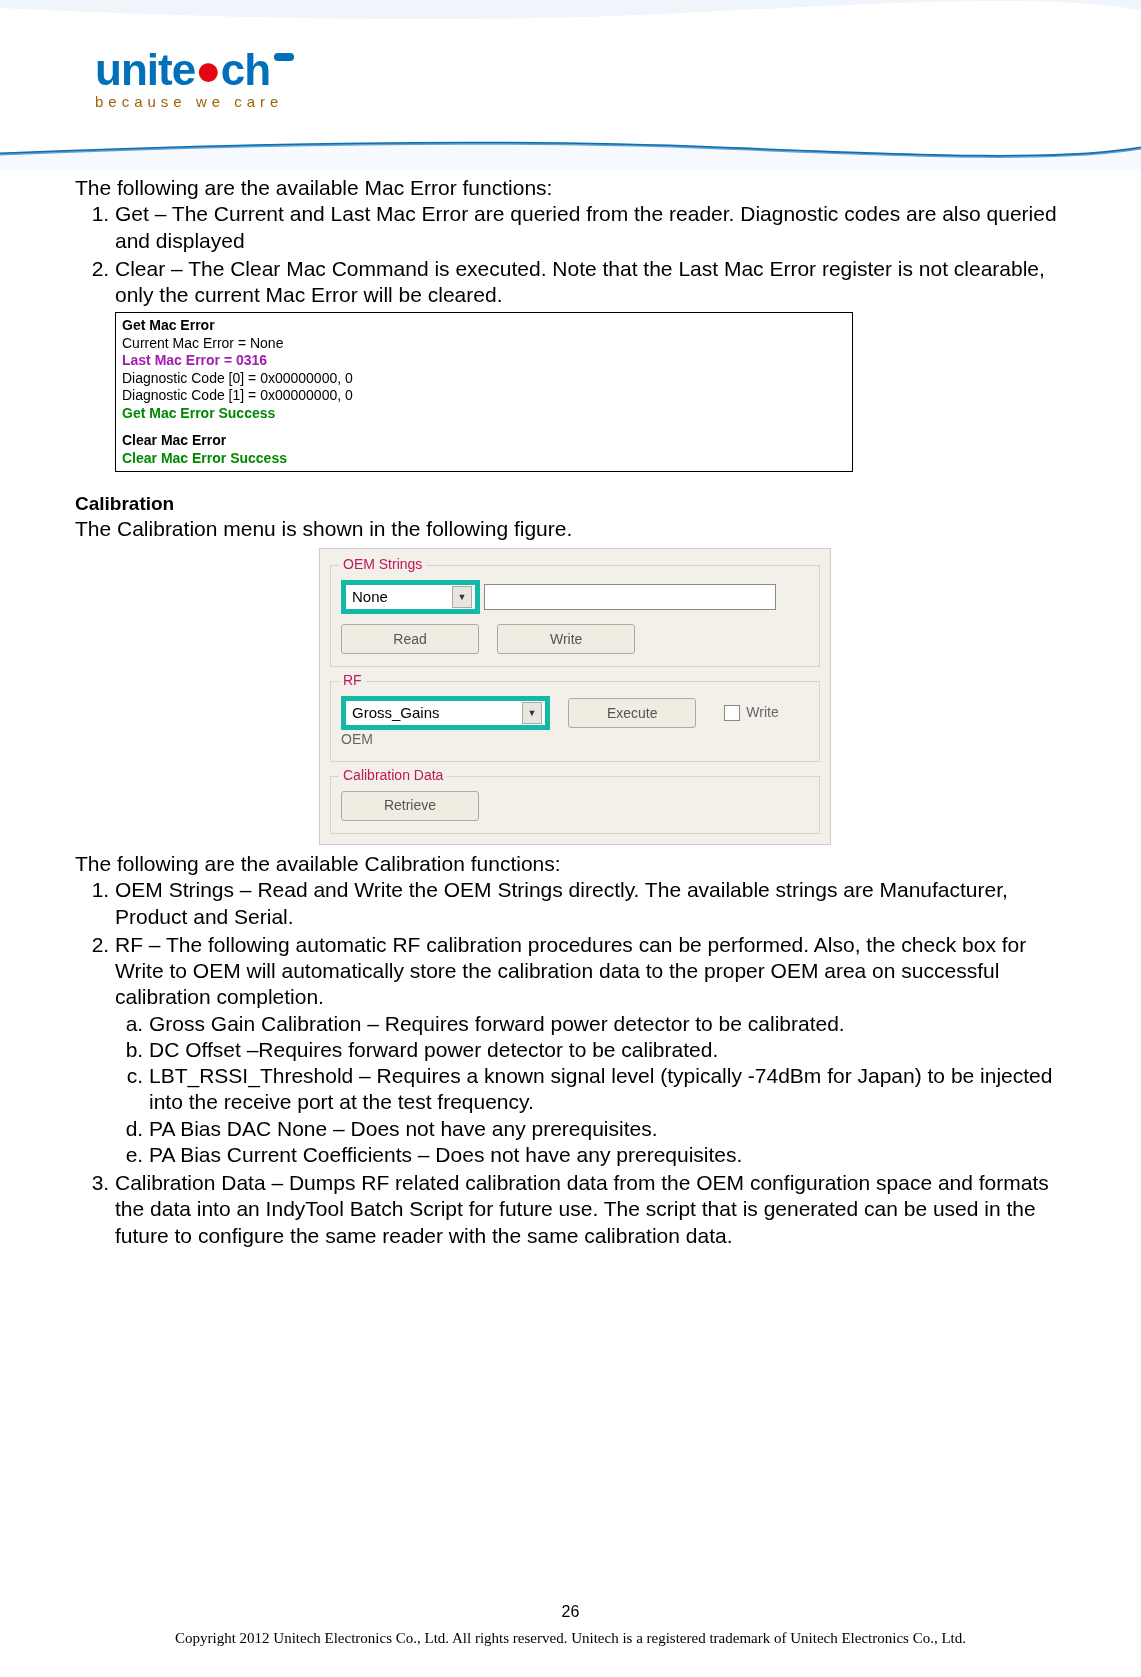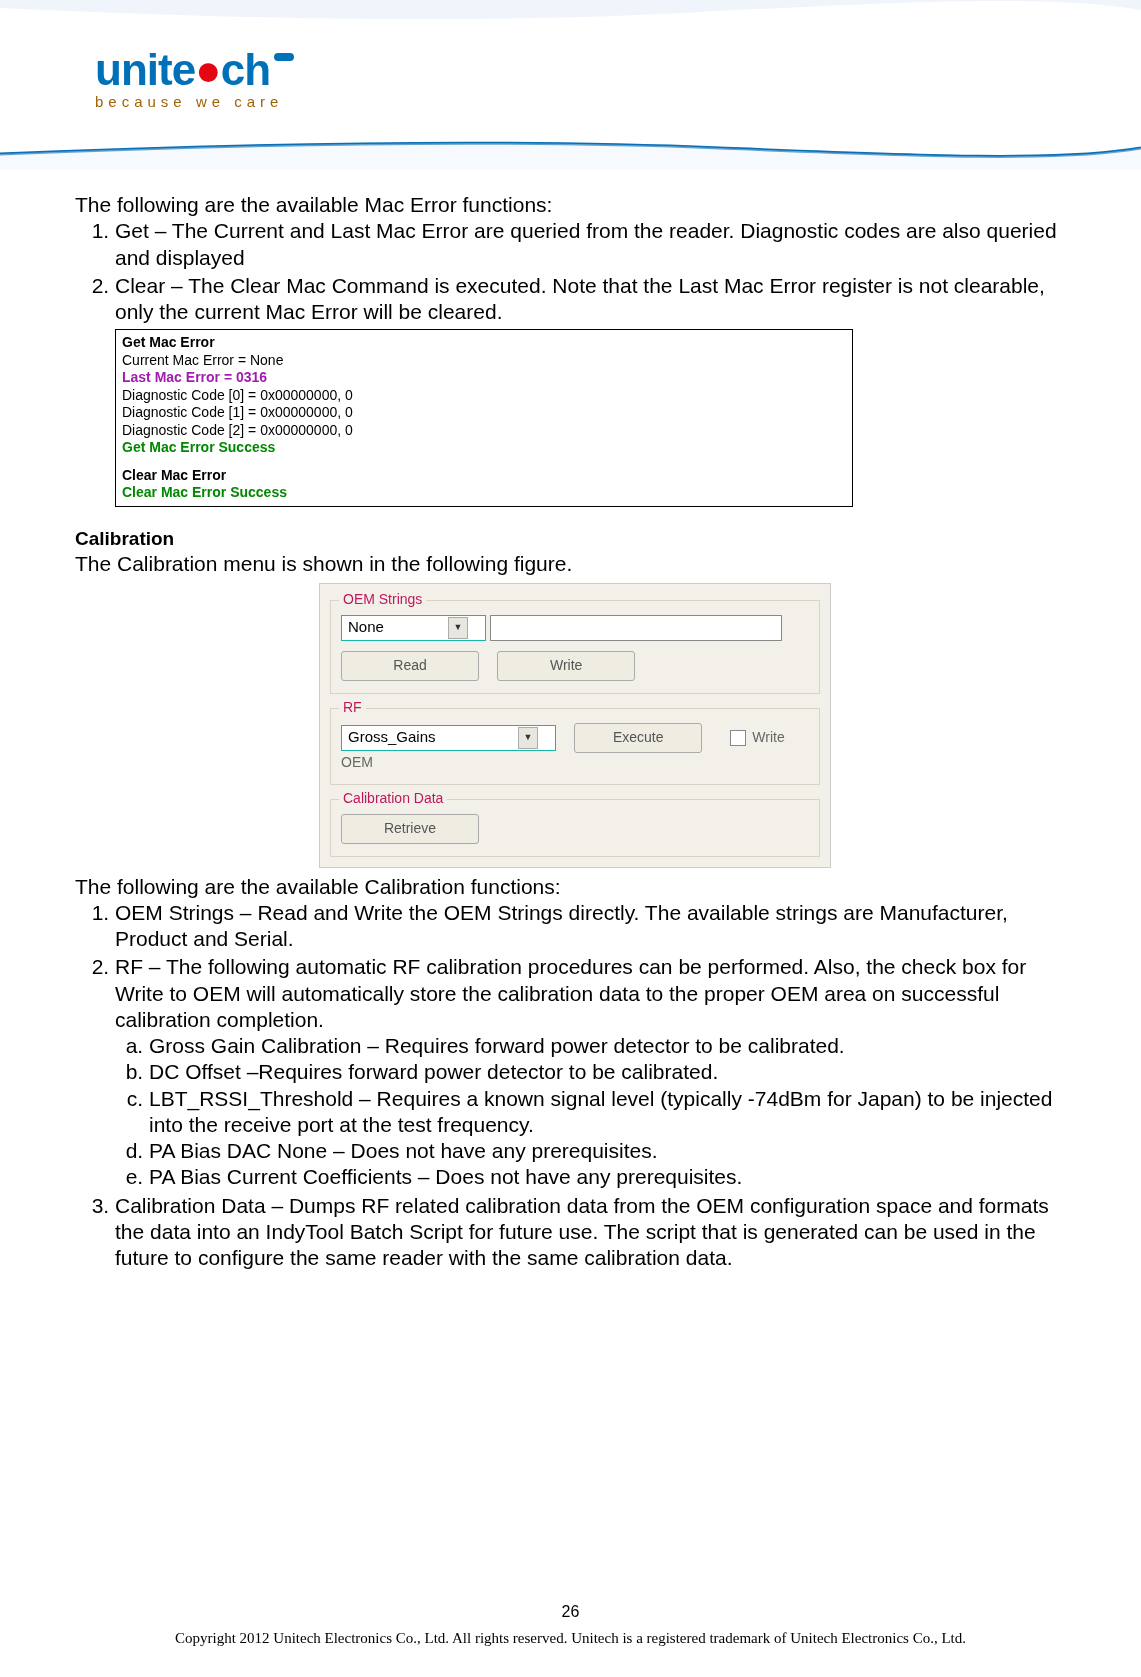--- a/index.html
+++ b/index.html
@@ -45,21 +45,21 @@
     vertical-align: 24px;
   }
   .logo-tagline {
     font-size: 15px;
     color: #a16207;
     letter-spacing: 5px;
     margin-top: -2px;
   }
   .content {
     position: absolute;
-    top: 192px;
+    top: 175px;
     left: 75px;
     width: 1000px;
     font-size: 21px;
     line-height: 1.25;
     color: #000;
   }
   .ol-outer {
     padding-left: 40px;
     margin: 0;
   }
@@ -110,26 +110,26 @@
     position: absolute;
     top: -10px;
     left: 8px;
     background: #f2f0e8;
     padding: 0 4px;
     font-size: 14px;
     color: #be185d;
   }
   .win-select {
     background: #fff;
-    border: 1px solid #14b8a6;
+    border: 5px solid #14b8a6;
     height: 24px;
     display: inline-flex;
     align-items: center;
     justify-content: space-between;
-    padding: 0 17px 0 6px;
+    padding: 0 3px 0 6px;
     vertical-align: middle;
   }
   .win-select .sel-arrow {
     width: 18px;
     height: 20px;
     background: #e8e6de;
     border: 1px solid #aaa;
     display: flex;
     align-items: center;
     justify-content: center;
@@ -208,21 +208,20 @@
     <li>Get – The Current and Last Mac Error are queried from the reader. Diagnostic codes are also queried and displayed</li>
     <li>Clear – The Clear Mac Command is executed. Note that the Last Mac Error register is not clearable, only the current Mac Error will be cleared.</li>
   </ol>
 
   <div class="code-box">
     <div class="bold">Get Mac Error</div>
     <div>Current Mac Error = None</div>
     <div class="red">Last Mac Error = 0316</div>
     <div>Diagnostic Code [0] = 0x00000000, 0</div>
     <div>Diagnostic Code [1] = 0x00000000, 0</div>
-    <div>Diagnostic Code [2] = 0x00000000, 0</div>
     <div class="green">Get Mac Error Success</div>
     <div style="height:10px"></div>
     <div class="bold">Clear Mac Error</div>
     <div class="green">Clear Mac Error Success</div>
   </div>
 
   <div class="section-head">Calibration</div>
   <div>The Calibration menu is shown in the following figure.</div>
 
   <div class="ui-panel">

